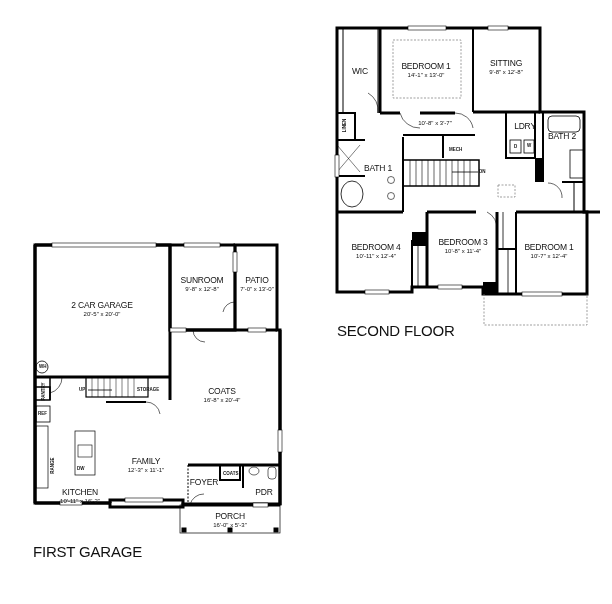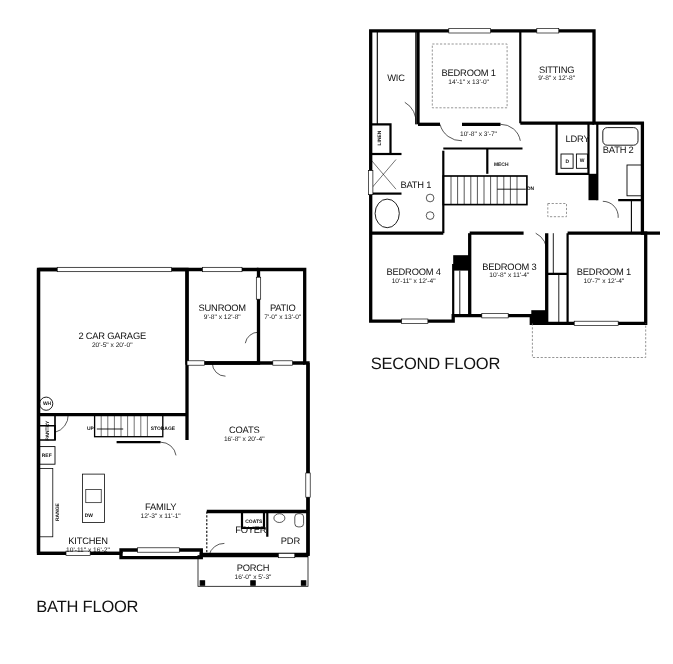--- a/index.html
+++ b/index.html
@@ -251,25 +251,25 @@
   <div class="vtxt" style="left:44px;top:463px;">RANGE</div>
   <div class="tiny" style="left:77px;top:467px;">DW</div>
   <div class="lbl" style="left:146px;top:457px;">
     <span class="room-name">FAMILY</span>
     <span class="room-dim">12'-3" x 11'-1"</span>
   </div>
   <div class="lbl" style="left:80px;top:488px;">
     <span class="room-name">KITCHEN</span>
     <span class="room-dim">10'-11" x 16'-2"</span>
   </div>
-  <div class="lbl" style="left:204px;top:478px;margin-left:24px;">
+  <div class="lbl" style="left:204px;top:478px;">
     <span class="room-name">FOYER</span>
   </div>
   <div class="tiny" style="left:223px;top:472px;">COATS</div>
   <div class="lbl" style="left:264px;top:488px;">
     <span class="room-name">PDR</span>
   </div>
   <div class="lbl" style="left:230px;top:512px;">
     <span class="room-name">PORCH</span>
     <span class="room-dim">16'-0" x 5'-3"</span>
   </div>
-  <div class="floor-title" style="left:33px;top:543px;">BATH FLOOR</div>
+  <div class="floor-title" style="left:33px;top:543px;">FIRST GARAGE</div>
 </div>
 
 </body></html>

